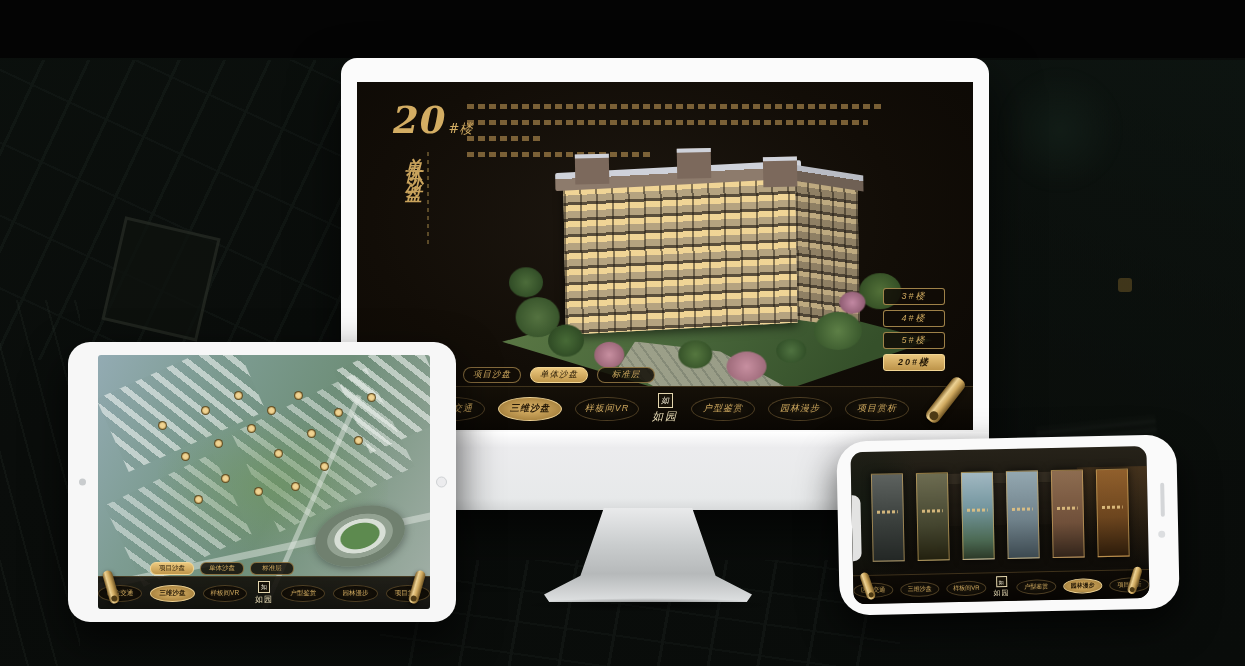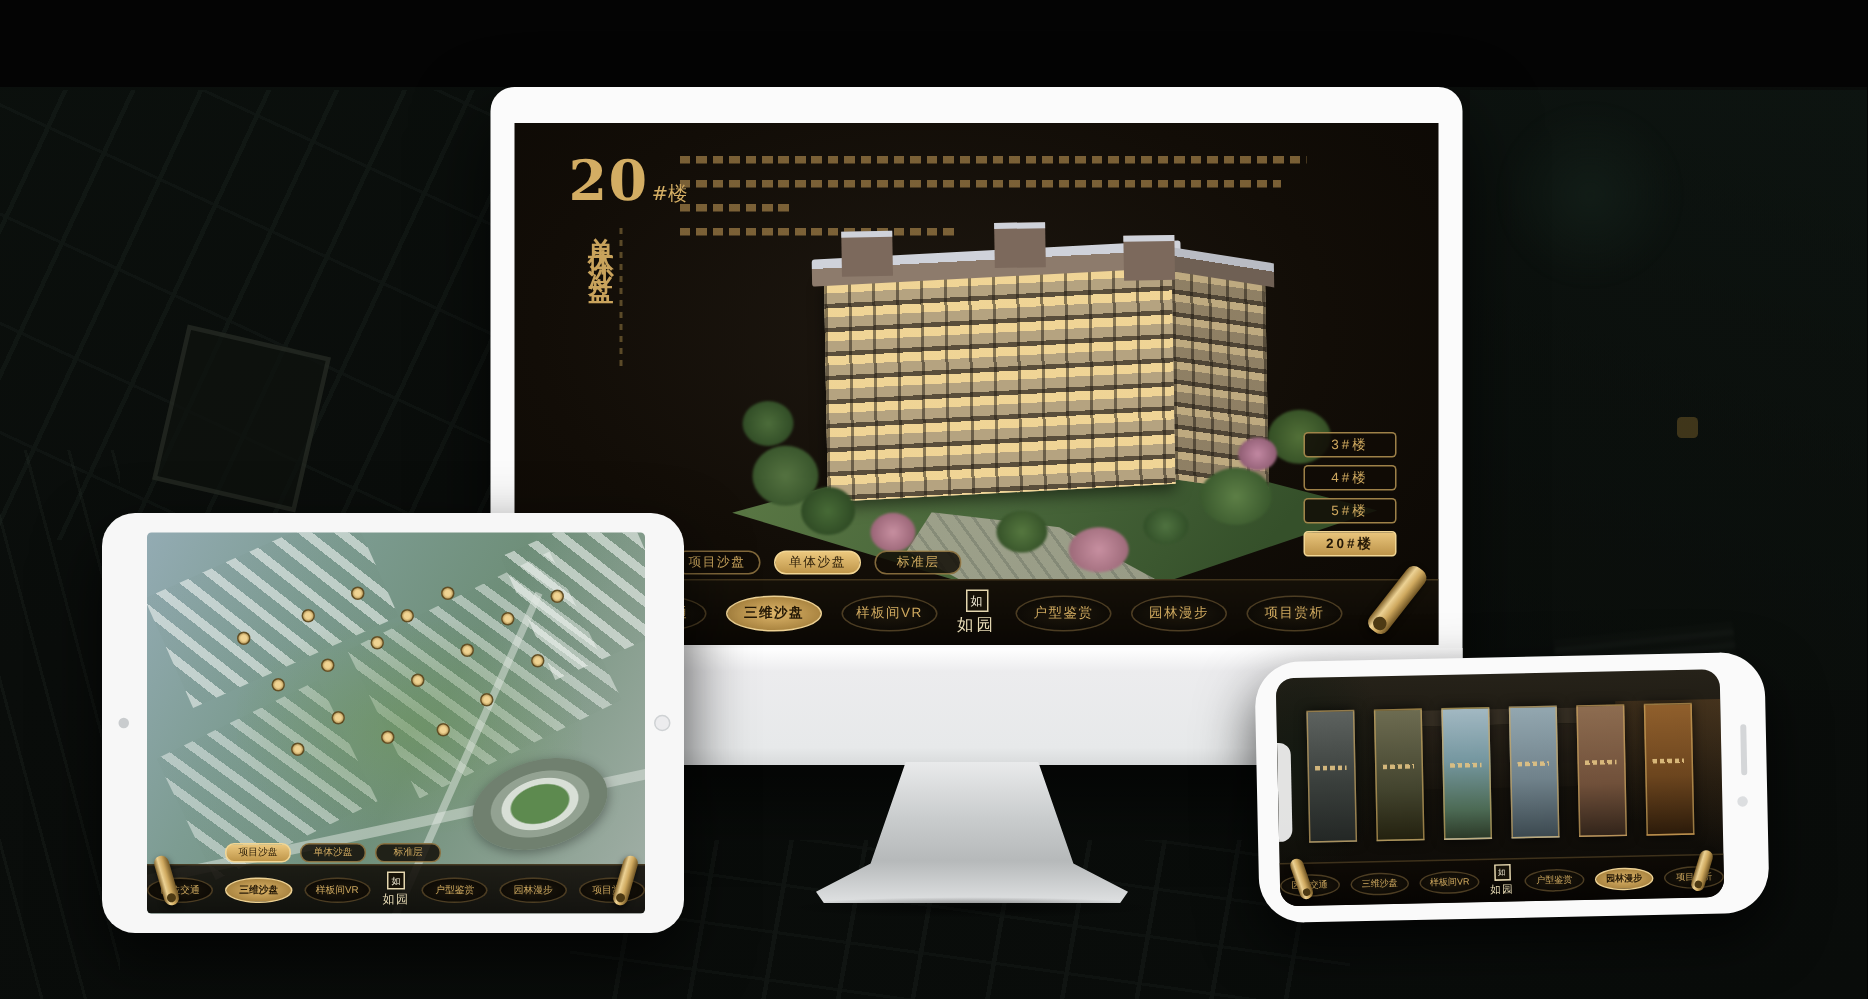--- a/index.html
+++ b/index.html
@@ -52,22 +52,22 @@
     border-radius:8px;display:flex;align-items:center;justify-content:center;white-space:nowrap;}
   .sub-tab.active{background:linear-gradient(#ecc87e,#bf964a);color:#2a1c07;border-color:#f2d globalization;}
   .sub-tab.active{border-color:#f2d694;}
   .scroll{position:absolute;border-radius:6px;
     background:linear-gradient(90deg,#7e5f28 0%,#ecd193 30%,#cfa95f 60%,#6e5322 100%);
     box-shadow:0 2px 4px rgba(0,0,0,.6);}
   .scroll::after{content:"";position:absolute;left:50%;bottom:2px;transform:translateX(-50%);
     width:60%;aspect-ratio:1;border-radius:50%;background:#4d3a14;}
 
   
-  .monitor{position:absolute;left:327px;top:58px;width:648px;height:452px;background:#fbfbfb;
-    border-radius:16px 16px 2px 2px;box-shadow:0 22px 50px rgba(0,0,0,.65);}
+  .monitor{position:absolute;left:341px;top:58px;width:648px;height:452px;background:#fbfbfb;
+    border-radius:16px 16px 2px 2px;box-shadow:0 22px 50px rgba(0,0,0,.65);font-style:italic;}
   .monitor-chin{position:absolute;left:0;bottom:0;width:100%;height:78px;
     background:linear-gradient(#ffffff,#ececee 20%,#e7e9ea 85%,#d8dadb);border-radius:0 0 2px 2px;}
   .monitor-screen{position:absolute;left:16px;top:24px;width:616px;height:348px;overflow:hidden;
     background:radial-gradient(ellipse at 45% 40%,#1d1710 0%,#120d07 55%,#0b0804 100%);}
   .monitor-stand{position:absolute;left:518px;top:508px;width:260px;height:94px;
     background:linear-gradient(180deg,#e9eaeb 0%,#c9cccd 40%,#b6b9ba 70%,#dfe1e2 100%);
     clip-path:polygon(33% 0,67% 0,76% 72%,90% 92%,88% 100%,12% 100%,10% 92%,24% 72%);}
   .stand-shadow{position:absolute;left:520px;top:598px;width:256px;height:14px;border-radius:50%;
     background:radial-gradient(ellipse,rgba(0,0,0,.55),transparent 70%);}
 

